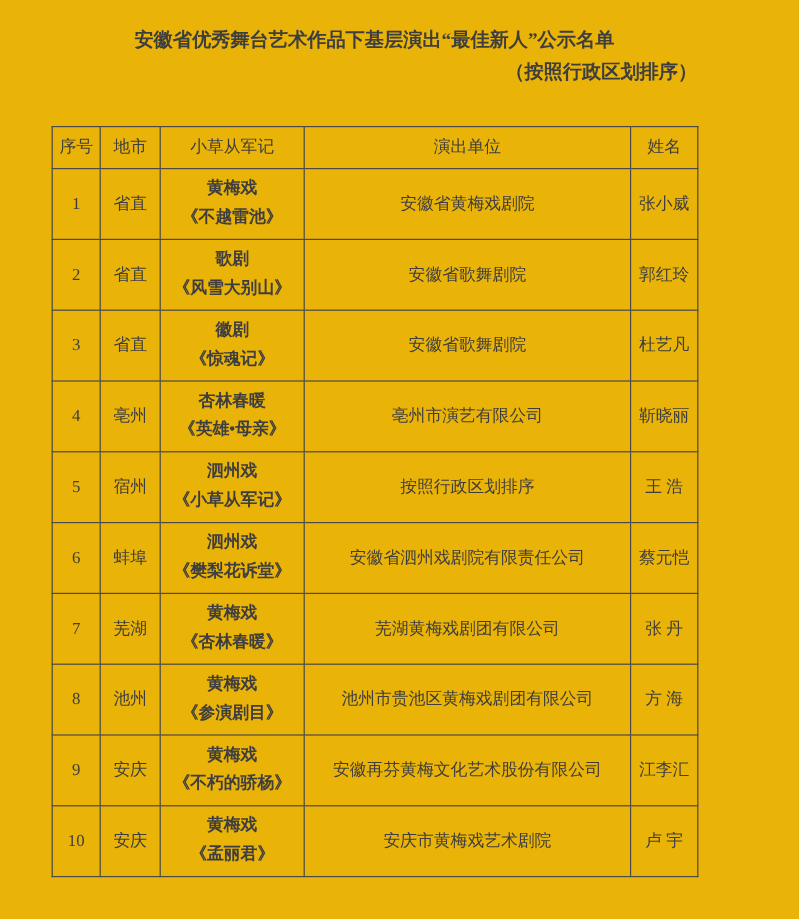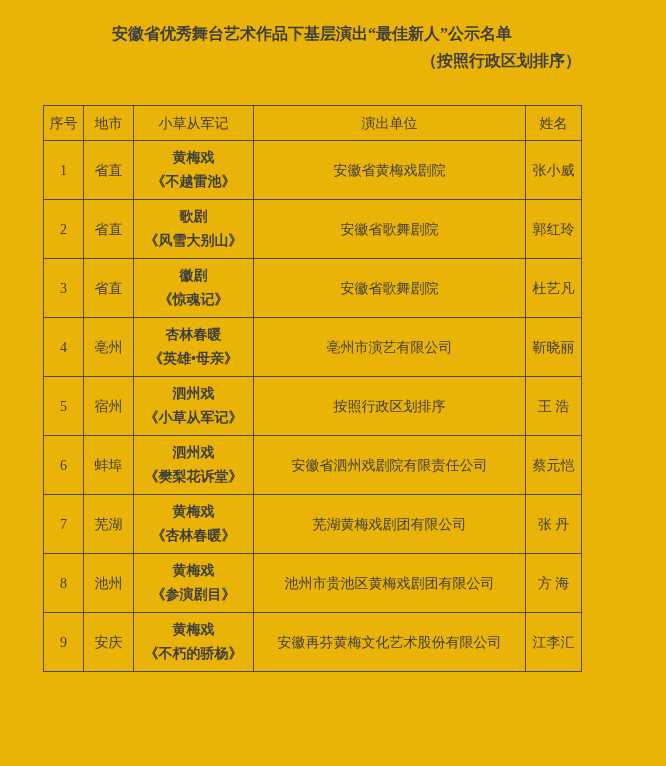--- a/index.html
+++ b/index.html
@@ -177,17 +177,27 @@
           <tr>
             <td>9</td>
             <td>安庆</td>
             <td class="play-cell">
               <div>黄梅戏</div>
               <div>《不朽的骄杨》</div>
             </td>
             <td>安徽再芬黄梅文化艺术股份有限公司</td>
             <td>江李汇</td>
           </tr>
+          <tr>
+            <td>10</td>
+            <td>安庆</td>
+            <td class="play-cell">
+              <div>黄梅戏</div>
+              <div>《孟丽君》</div>
+            </td>
+            <td>安庆市黄梅戏艺术剧院</td>
+            <td>卢 宇</td>
+          </tr>
         </tbody>
     </table>
 
   </div>
 </div>
 
 </body></html>

